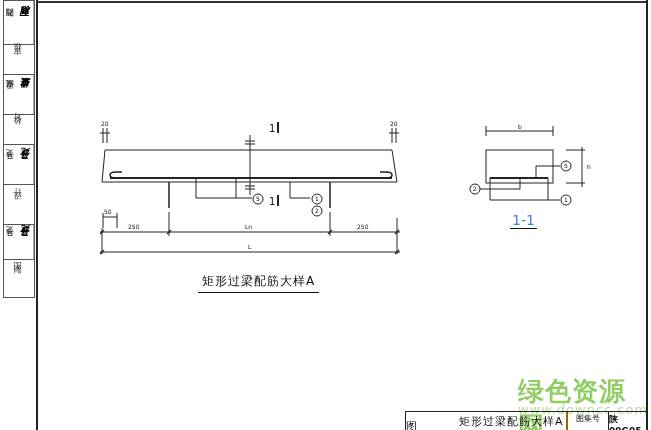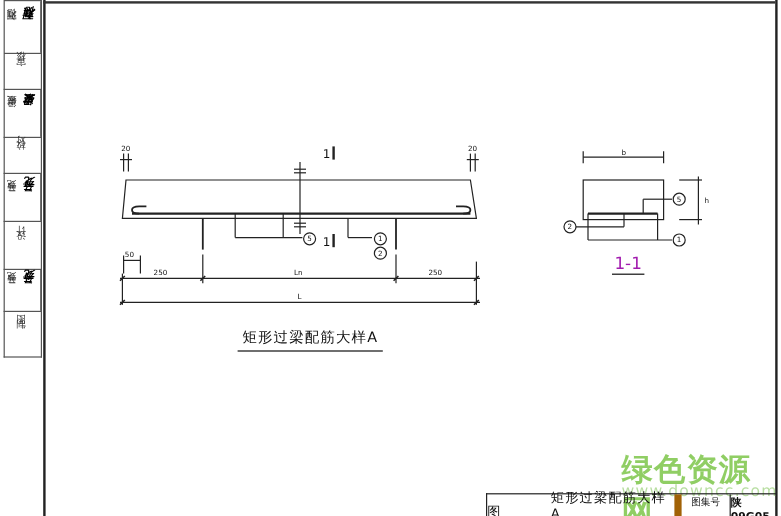--- a/index.html
+++ b/index.html
@@ -6,25 +6,25 @@
   body{width:651px;height:430px;position:relative;overflow:hidden;font-family:"DejaVu Sans",sans-serif;color:#111;}
   .frame-left{position:absolute;left:36px;top:0;width:2px;height:430px;background:#222;}
   .frame-top{position:absolute;left:36px;top:1px;width:610px;height:2px;background:#333;}
   .frame-right{position:absolute;left:646px;top:0;width:2px;height:430px;background:#222;}
   .strip{position:absolute;left:3px;width:32px;border:1px solid #555;border-top:none;box-sizing:border-box;display:flex;}
   .strip .cell{flex:1;display:flex;align-items:center;justify-content:center;writing-mode:vertical-rl;transform:rotate(180deg);font-size:8px;color:#333;letter-spacing:1px;}
   .strip .cell + .cell{border-left:1px solid #555;}
   .strip .sig{font-family:"DejaVu Serif",serif;font-weight:bold;font-style:italic;font-size:9px;color:#000;}
   .drawing{position:absolute;left:0;top:0;}
   .caption{position:absolute;left:198px;top:273px;font-size:12px;letter-spacing:1px;color:#111;border-bottom:1px solid #111;padding:0 4px 2px;}
-  .sec-caption{position:absolute;left:510px;top:212px;font-size:14px;color:#a21caf;border-bottom:1px solid #111;padding:0 2px 0;}
+  .sec-caption{position:absolute;left:510px;top:212px;font-size:14px;color:#3b82f6;border-bottom:1px solid #111;padding:0 2px 0;}
   .titleblock{position:absolute;left:405px;top:411px;width:242px;height:19px;border-top:1px solid #222;border-left:1px solid #222;display:flex;font-size:11px;box-sizing:border-box;}
   .tb-label{width:37px;border-right:2px solid #d946ef;display:flex;align-items:center;justify-content:center;letter-spacing:6px;margin-top:22px;}
   .tb-name{flex:1;padding-left:14px;display:flex;align-items:center;letter-spacing:1px;font-size:11px;}
-  .tb-setlabel{width:40px;border-left:6px solid #a16207;font-size:8px;display:flex;align-items:flex-start;justify-content:center;padding-top:1px;}
+  .tb-setlabel{width:40px;border-left:2px solid #a16207;font-size:8px;display:flex;align-items:flex-start;justify-content:center;padding-top:1px;}
   .tb-setno{width:38px;border-left:1px solid #222;font-size:9px;font-weight:bold;display:flex;align-items:flex-start;justify-content:center;padding-top:1px;}
   .wm{position:absolute;left:518px;top:374px;font-size:26px;font-weight:bold;color:#7dc64a;letter-spacing:1px;opacity:.85;}
   .wm-url{position:absolute;left:518px;top:402px;font-size:13px;color:#9ad07a;opacity:.7;letter-spacing:1px;text-align:center;}
   svg text{font-family:"DejaVu Sans",sans-serif;}
 </style>
 </head>
 <body>
 
 <div class="frame-left"></div>
 <div class="frame-top"></div>

